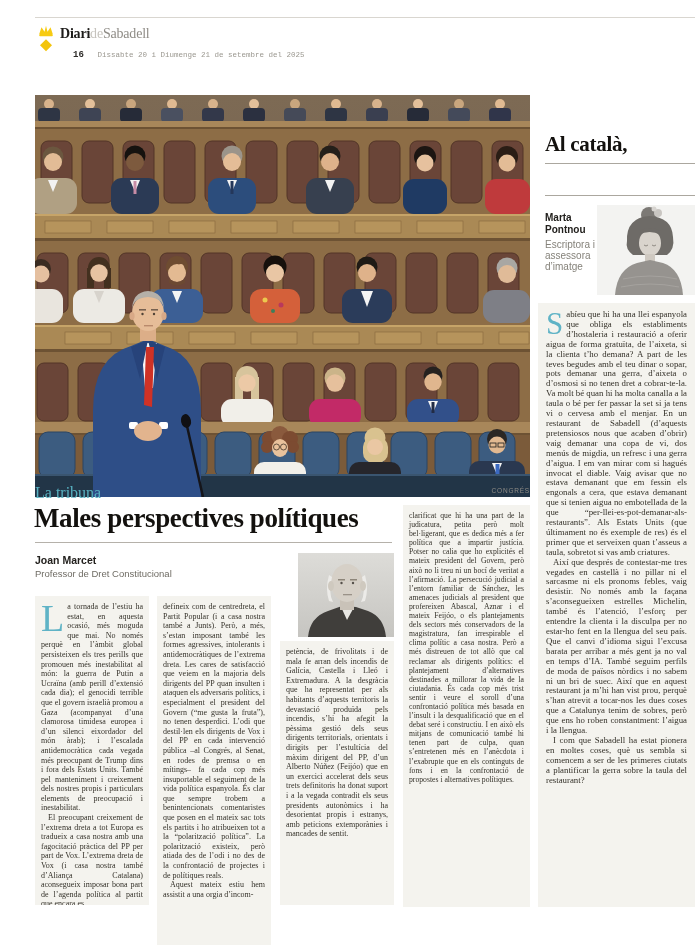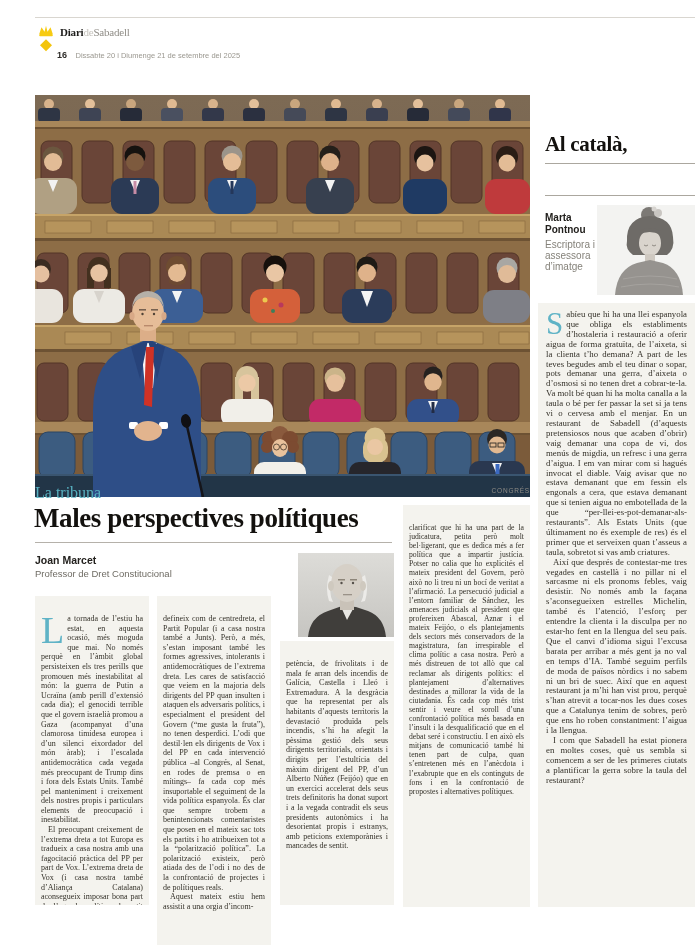--- a/index.html
+++ b/index.html
@@ -3,44 +3,44 @@
 <meta charset="utf-8">
 <style>
   html,body{margin:0;padding:0;background:#e9e9e9;}
   .page{position:relative;width:700px;height:945px;background:#ffffff;overflow:hidden;
         font-family:"Liberation Serif", serif;}
   .abs{position:absolute;}
   .top-rule{left:35px;top:17px;width:660px;height:1px;background:#d9d6d0;}
 
   
   .logo{left:37px;top:24px;width:18px;height:32px;}
-  .brand{left:60px;top:26px;font-size:11px;letter-spacing:-0.2px;white-space:nowrap;text-align:right;}
+  .brand{left:60px;top:26px;font-size:14px;letter-spacing:-0.2px;white-space:nowrap;text-align:right;}
   .brand .b1{font-weight:bold;color:#1d1c1a;}
   .brand .b2{color:#c6c3bd;}
   .brand .b3{color:#8f8c86;}
-  .pageline{left:57px;top:44px;font-family:Liberation Sans, sans-serif;white-space:nowrap;}
+  .pageline{left:73px;top:44px;font-family:Liberation Mono, monospace;white-space:nowrap;}
   .pageline .pnum{font-weight:bold;font-size:9px;color:#2e2c29;}
   .pageline .pdate{font-size:7.5px;color:#9b9890;margin-left:4px;}
 
   
   .photo{left:35px;top:95px;width:495px;height:402px;overflow:hidden;}
   .credit{left:400px;top:487px;width:130px;text-align:right;
           font-family:"Liberation Sans",sans-serif;font-size:6.5px;letter-spacing:0.8px;color:#8f8c86;}
 
   
   .section-label{left:35px;top:484px;font-size:16px;color:#57b1c1;}
   .headline{left:34px;top:503px;width:372px;font-size:27px;line-height:30px;font-weight:bold;
             color:#13110e;letter-spacing:-0.4px;}
   .head-rule{left:35px;top:542px;width:357px;height:1px;background:#b5b1aa;}
   .byline{left:35px;top:554px;font-family:"Liberation Sans",sans-serif;font-weight:bold;
           font-size:10.5px;color:#23211e;}
   .byline-role{left:35px;top:568px;font-family:"Liberation Sans",sans-serif;
                font-size:9.5px;color:#6f6c64;}
 
-  .box{position:absolute;background:#f4f3ee;overflow:hidden;box-sizing:border-box;padding:18px 6px;}
+  .box{position:absolute;background:#f4f3ee;overflow:hidden;box-sizing:border-box;padding:6px 6px;}
   .box p{margin:0;font-size:8px;line-height:9.6px;text-align:justify;color:#343129;}
   .box p + p{text-indent:7px;}
   .box.c4 p{font-size:7.7px;line-height:9.1px;}
   .dcap{float:left;color:#5fb3c6;font-family:"Liberation Serif",serif;}
   .dcap.main{font-size:38px;line-height:31px;padding:1px 3px 0 0;}
   .dcap.side{font-size:31px;line-height:26px;padding:1px 3px 0 0;}
   .portrait{left:298px;top:553px;width:96px;height:84px;}
 
   
   .kicker{left:545px;top:92px;font-size:15.5px;line-height:17.5px;color:#55b2c0;}

